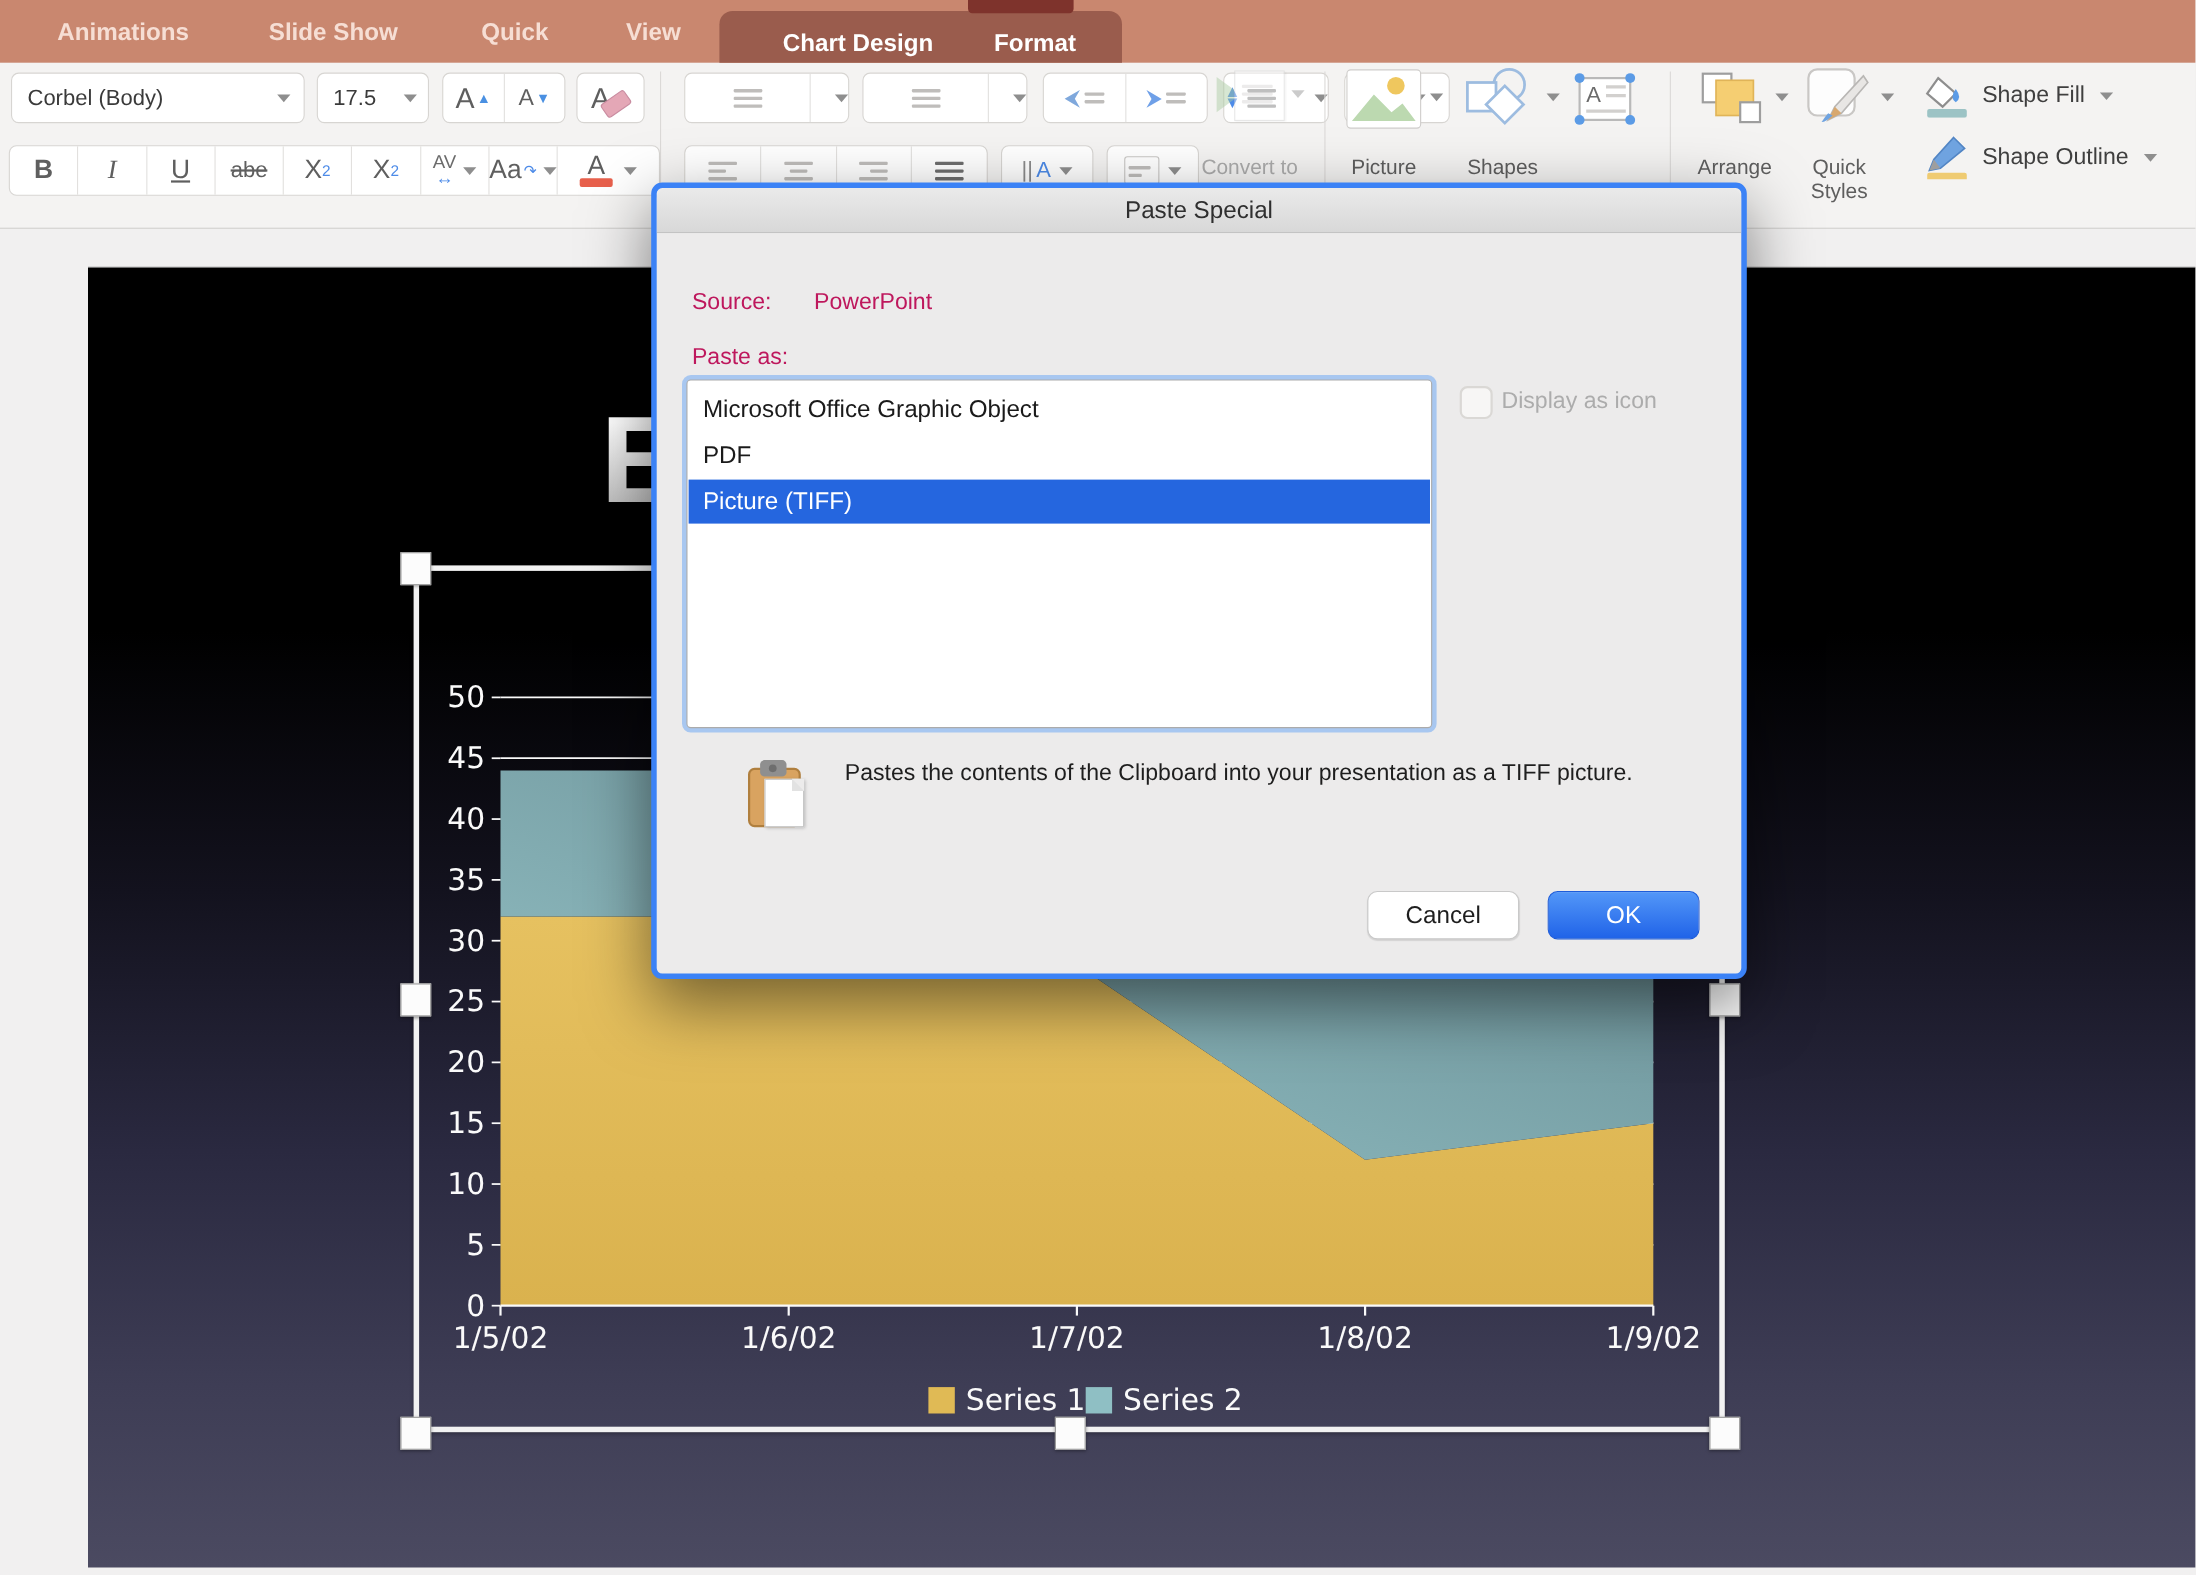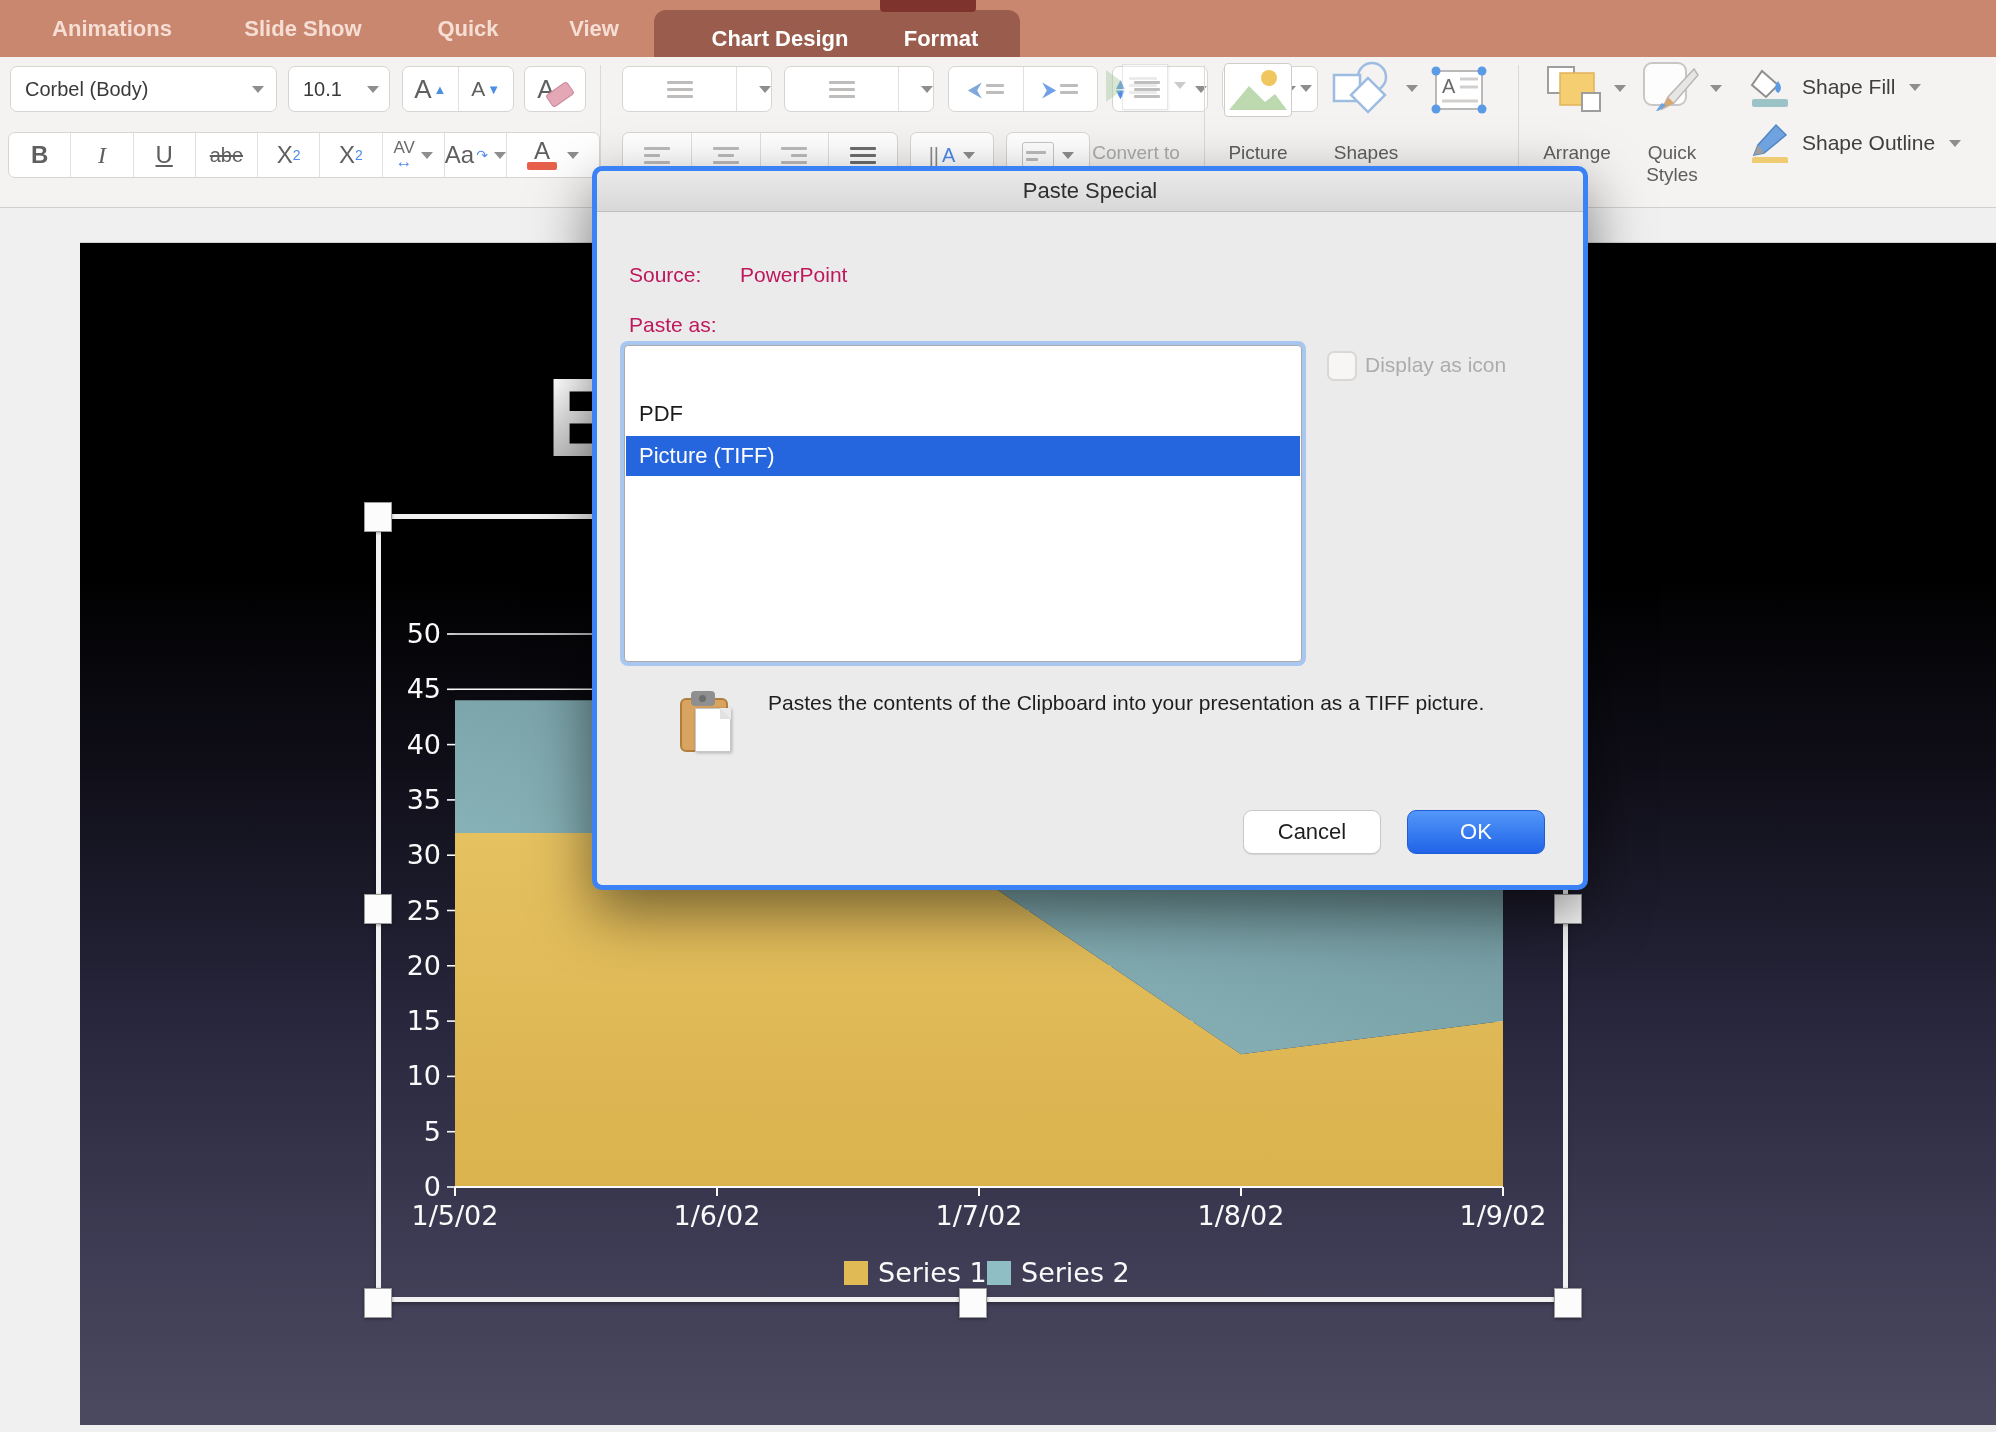--- a/index.html
+++ b/index.html
@@ -97,21 +97,21 @@
   <div class="proxy"></div>
 </div>
 
 <div class="abs ribbon">
 
   <div class="btn" style="left:10px;top:9px;width:267px;height:46px;">
     <span class="combo-text">Corbel (Body)</span>
     <span class="dd" style="margin-left:auto;margin-right:12px;"></span>
   </div>
   <div class="btn" style="left:288px;top:9px;width:102px;height:46px;">
-    <span class="combo-text">10.1</span>
+    <span class="combo-text">17.5</span>
     <span class="dd" style="margin-left:auto;margin-right:10px;"></span>
   </div>
   <div class="btn" style="left:402px;top:9px;width:112px;height:46px;padding:0;">
     <div class="seg">
         <span class="glyph" style="font-size:26px;">A</span>
         <span style="color:#4A90E2;font-size:13px;margin-left:2px;">▲</span>
       </div>
     <div class="seg" style="border-right:none;">
         <span class="glyph" style="font-size:21px;">A</span>
         <span style="color:#4A90E2;font-size:13px;margin-left:2px;">▼</span>
@@ -423,20 +423,21 @@
 
 <div class="abs dialog">
   <div class="dlg-titlebar">Paste Special</div>
 
   <div class="dlg-label" style="left:32px;top:92px;">Source:</div>
   <div class="dlg-label" style="left:143px;top:92px;">PowerPoint</div>
 
   <div class="dlg-label" style="left:32px;top:142px;">Paste as:</div>
 
   <div class="listbox">
+    <div class="listitem" style="top:6px;">Microsoft Office Graphic Object</div>
     <div class="listitem selected" style="top:90px;">Picture (TIFF)</div>
     <div class="listitem" style="top:48px;">PDF</div>
   </div>
 
   <div class="checkbox"></div>
   <div class="dlg-label" style="left:768px;top:182px;color:#ACACAC;">Display as icon</div>
 
   <div class="clipboard">
     <div class="board"></div>
       <div class="clip"></div>

